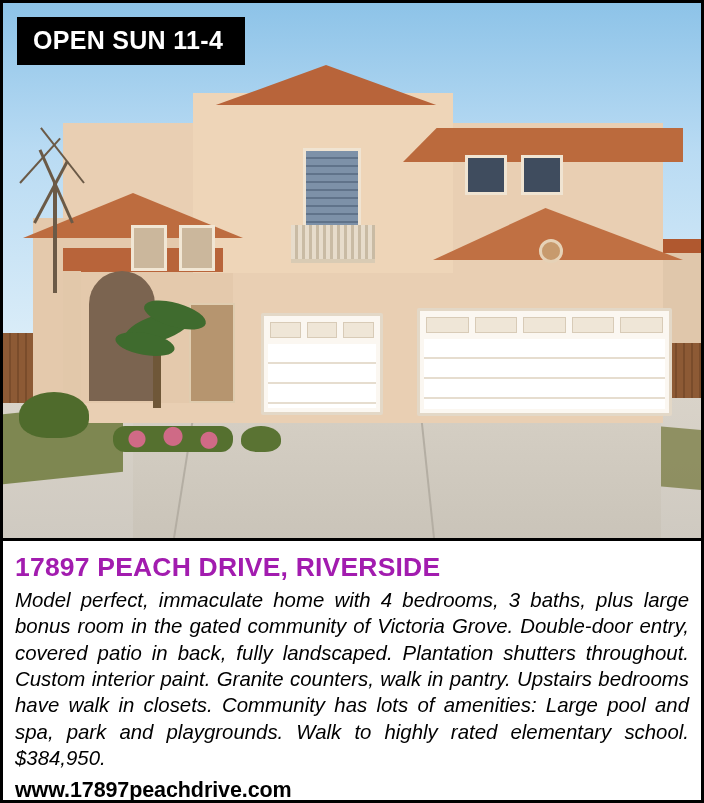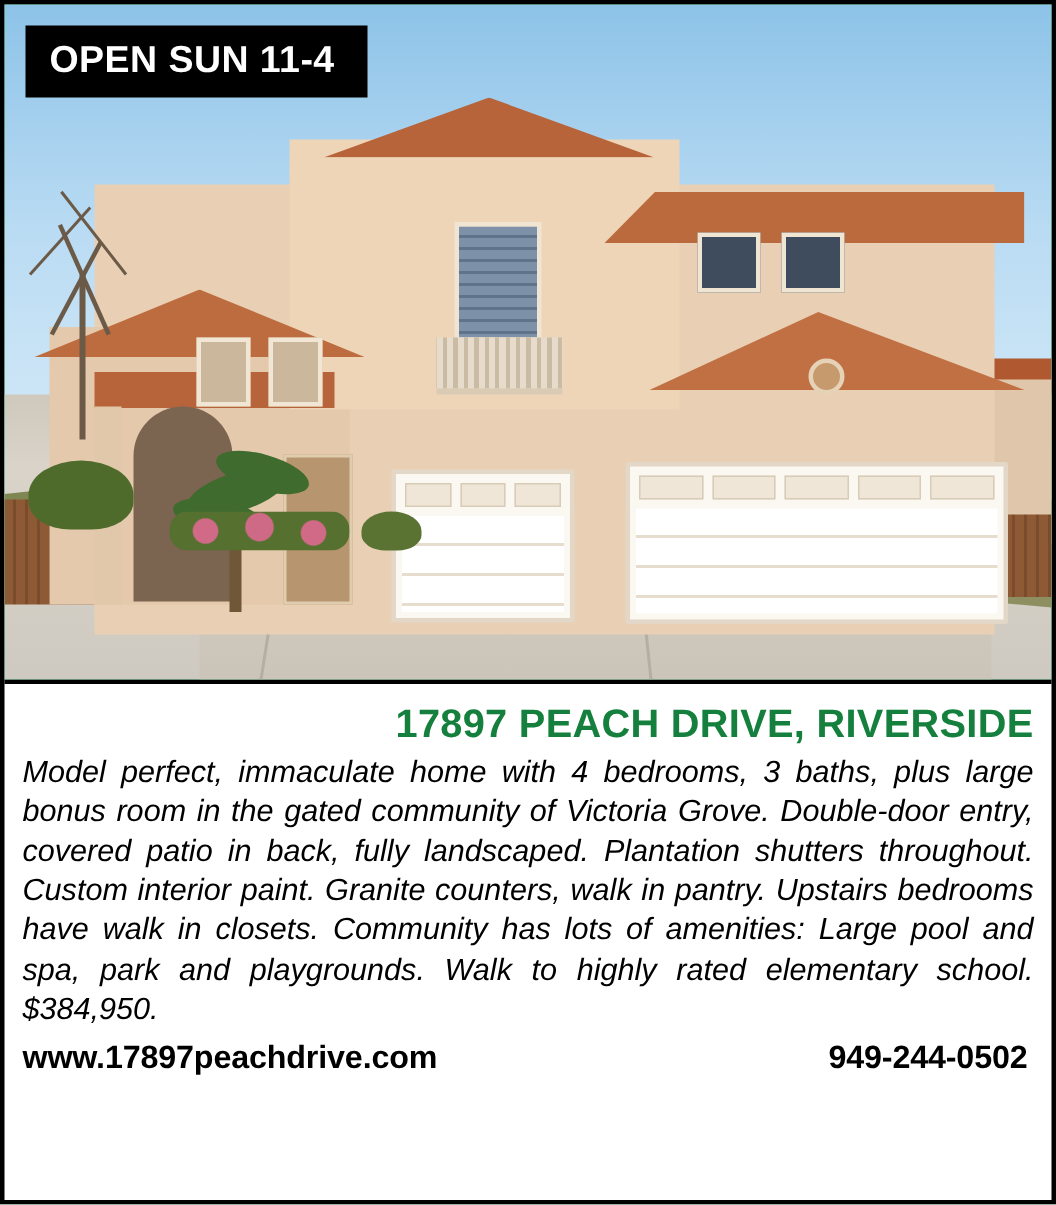--- a/index.html
+++ b/index.html
@@ -22,23 +22,23 @@
     border: 3px solid #000000;
     background: #ffffff;
     display: flex;
     flex-direction: column;
   }
 
   
   .photo {
     position: relative;
     width: 100%;
-    height: 450px;
+    height: 535px;
     overflow: hidden;
-    background: #15803d;
+    background: #fca5a5;
     flex: 0 0 auto;
   }
 
   
   .sky {
     position: absolute;
     left: 0; top: 0; right: 0;
     height: 330px;
     background: linear-gradient(#8dc3e8 0%, #b9dbf3 45%, #d9ecf8 100%);
   }
@@ -306,25 +306,25 @@
   }
 
   
   .textarea {
     flex: 1 1 auto;
     border-top: 3px solid #000000;
     padding: 8px 12px 0 12px;
     box-sizing: border-box;
   }
   .headline {
-    text-align: right;
+    text-align: left;
     font-size: 26.5px;
     font-weight: bold;
     letter-spacing: .2px;
-    color: #15803d;
+    color: #a21caf;
     margin: 3px 0 4px 0;
     font-family: "Liberation Sans", sans-serif;
   }
   .body-copy {
     font-size: 20.4px;
     line-height: 1.29;
     color: #000;
     text-align: justify;
     text-justify: inter-word;
     font-family: "Liberation Sans", sans-serif;
@@ -422,17 +422,16 @@
     </div>
 
     <div class="banner">OPEN SUN 11-4</div>
   </div>
 
   <div class="textarea">
     <div class="headline">17897 PEACH DRIVE, RIVERSIDE</div>
     <p class="body-copy">Model perfect, immaculate home with 4 bedrooms, 3 baths, plus large bonus room in the gated community of Victoria Grove. Double-door entry, covered patio in back, fully landscaped. Plantation shutters throughout. Custom interior paint. Granite counters, walk in pantry. Upstairs bedrooms have walk in closets. Community has lots of amenities: Large pool and spa, park and playgrounds. Walk to highly rated elementary school. $384,950.</p>
     <div class="footer">
       <span class="site">www.17897peachdrive.com</span>
-      <span class="phone">949-244-0502</span>
     </div>
   </div>
 
 </div>
 
 </body></html>

